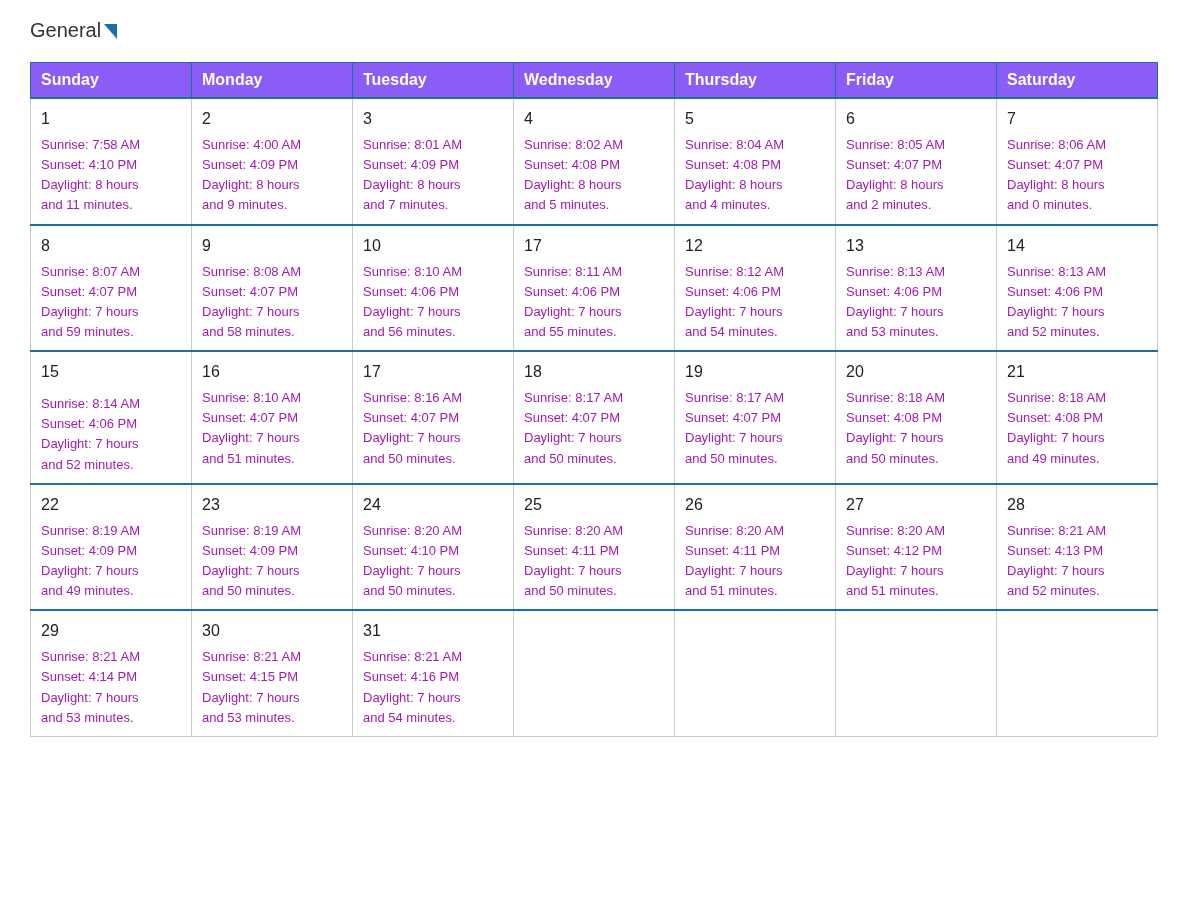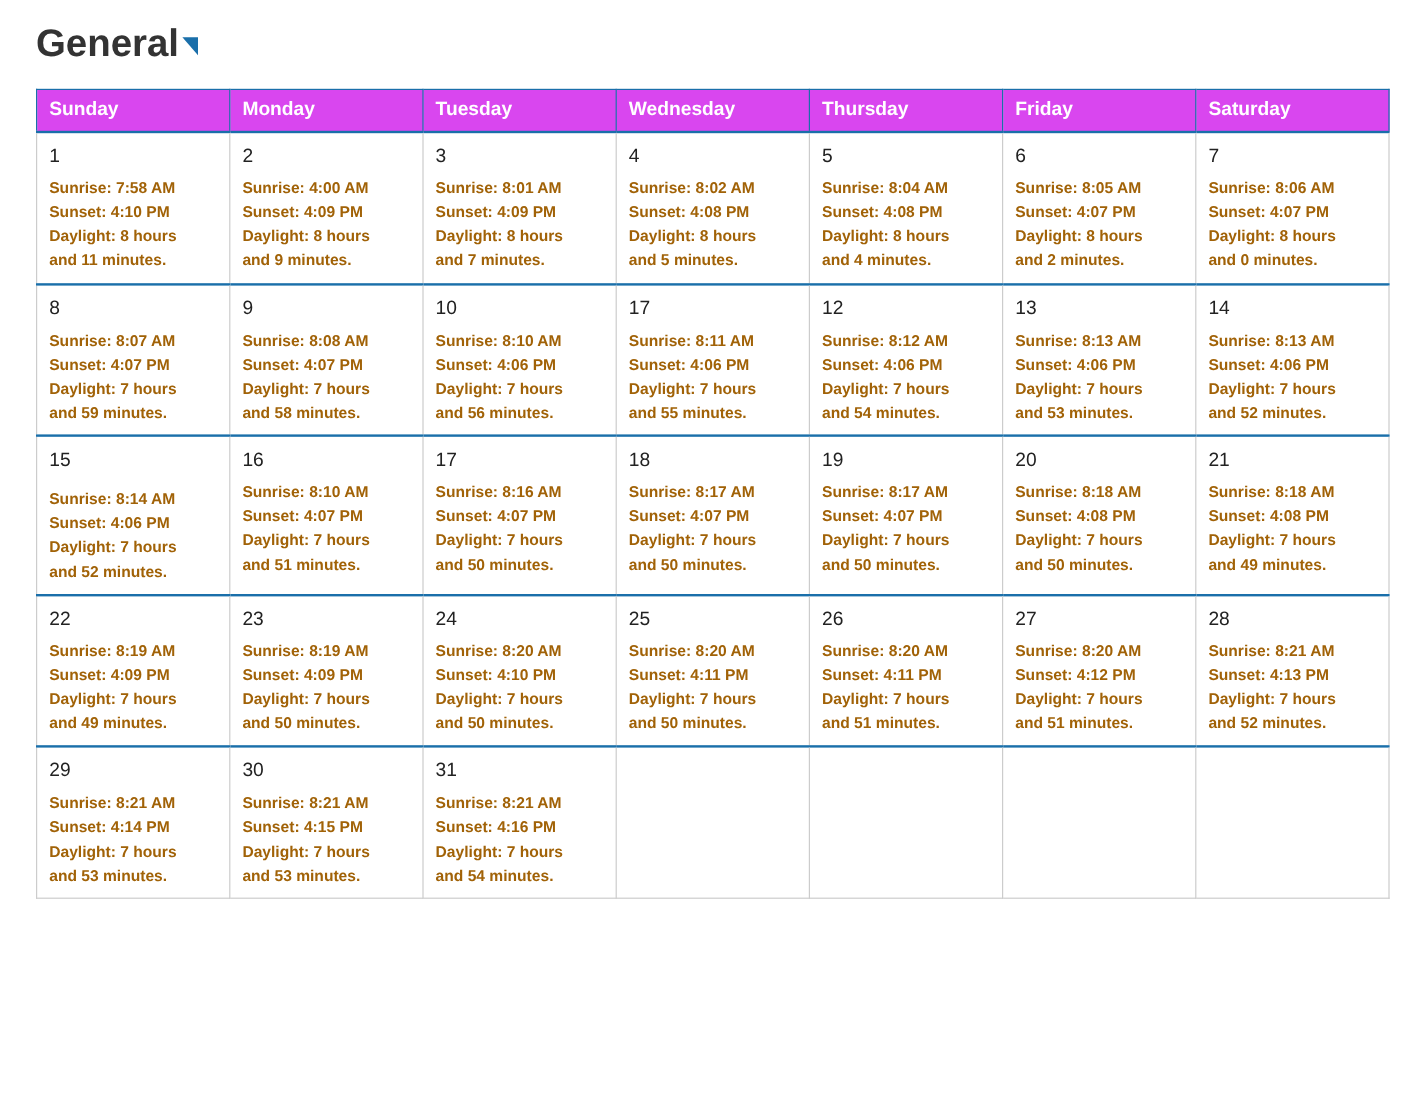--- a/index.html
+++ b/index.html
@@ -14,22 +14,22 @@
       display: flex;
       justify-content: space-between;
       align-items: flex-start;
       margin-bottom: 20px;
     }
     .logo-area {
       display: flex;
       flex-direction: column;
     }
     .logo-text {
-      font-size: 32px;
-      font-weight: bold;
+      font-size: 20px;
+      font-weight: normal;
       color: #333;
       line-height: 1;
     }
     .logo-sub {
       font-size: 22px;
       font-weight: bold;
       color: #1a6faa;
       margin-top: 2px;
     }
     .title-area {
@@ -45,21 +45,21 @@
       font-size: 22px;
       color: #555;
       margin-top: 4px;
     }
     table {
       width: 100%;
       border-collapse: collapse;
       table-layout: fixed;
     }
     thead th {
-      background-color: #d946ef;
+      background-color: #8b5cf6;
       color: #ffffff;
       font-size: 16px;
       font-weight: bold;
       padding: 8px 10px;
       text-align: left;
       border: 1px solid #1a6faa;
     }
     tbody td {
       vertical-align: top;
       padding: 8px 10px;
@@ -72,23 +72,22 @@
     }
     .day-number {
       font-size: 16px;
       font-weight: normal;
       color: #222;
       margin-bottom: 4px;
       display: block;
     }
     .day-info {
       font-size: 13px;
-      color: #a16207;
+      color: #a21caf;
       line-height: 1.55;
-      font-weight: bold;
     }
     tbody tr:last-child td {
       height: 100px;
     }
     .empty-cell {
       background: #ffffff;
       border-top: 2px solid #1a6faa;
     }
   </style>
 </head>

